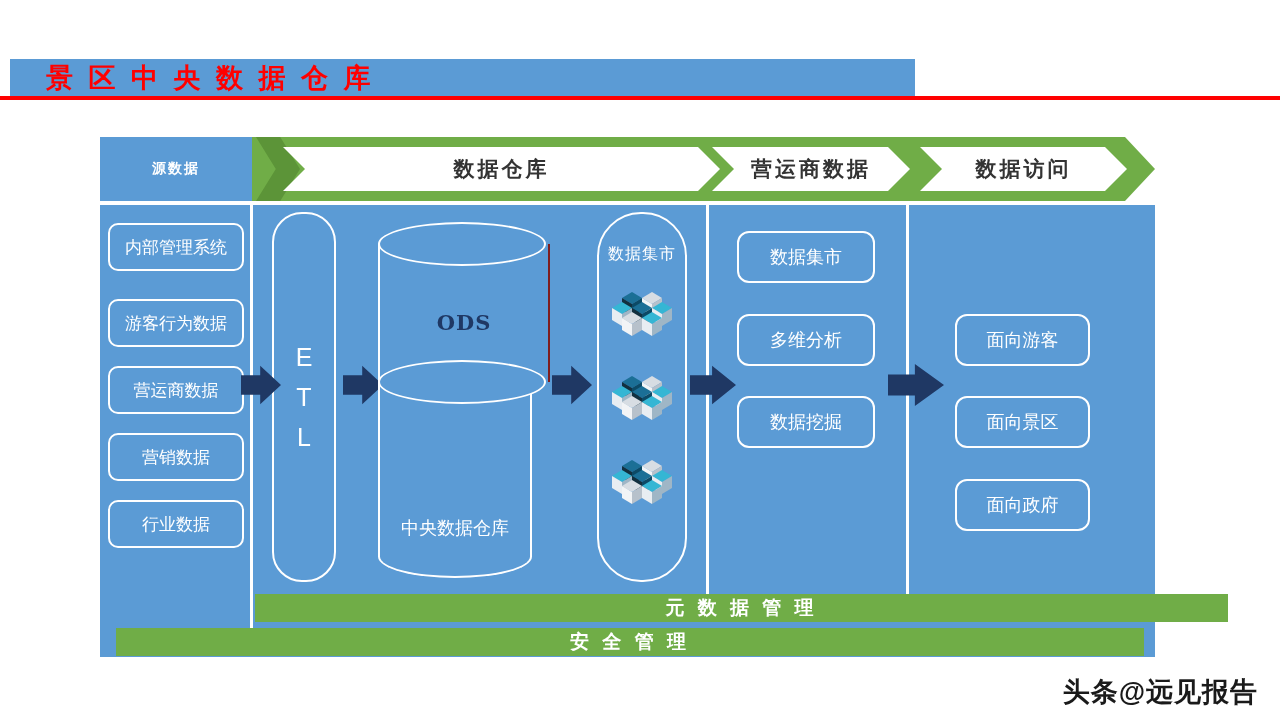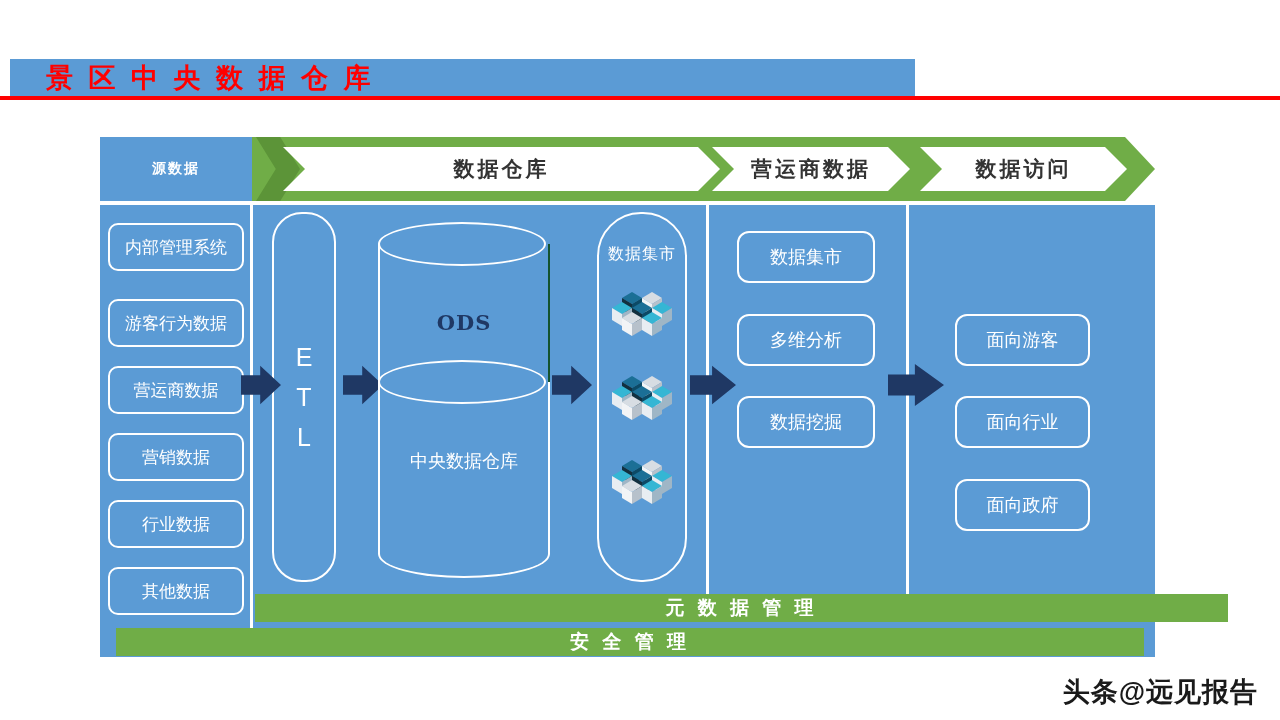--- a/index.html
+++ b/index.html
@@ -35,27 +35,27 @@
   .etl-box { position:absolute; left:172px; top:7px; width:64px; height:370px; border:2px solid #fff; border-radius:30px;
     display:flex; align-items:center; justify-content:center; }
   .etl-text { color:#fff; font-size:25px; line-height:40px; white-space:pre-line; text-align:center; }
 
   .flow-arrow { position:absolute; background:var(--navy,#1F3864);
     clip-path:polygon(0 28%, 48% 28%, 48% 6%, 100% 50%, 48% 94%, 48% 72%, 0 72%); }
 
   
   .cyl-wrap { position:absolute; left:278px; top:17px; width:172px; height:360px; }
   .cyl-body-top { position:absolute; left:0; top:22px; width:172px; height:138px;
-    border-left:2px solid #fff; border-right:2px solid #14532d; background:var(--blue,#5B9BD5);
+    border-left:2px solid #fff; border-right:2px solid #7f1d1d; background:var(--blue,#5B9BD5);
     display:flex; align-items:center; justify-content:center; }
   .ods-text { font-family:"DejaVu Serif", serif; font-weight:bold; color:var(--navy,#1F3864); font-size:21px; letter-spacing:1px; margin-top:18px; }
-  .cyl-body-bottom { position:absolute; left:0; top:160px; width:172px; height:196px;
+  .cyl-body-bottom { position:absolute; left:0; top:160px; width:154px; height:196px;
     border-left:2px solid #fff; border-right:2px solid #fff; border-bottom:2px solid #fff;
     border-radius:0 0 86px 86px / 0 0 24px 24px; background:var(--blue,#5B9BD5);
-    display:flex; align-items:center; justify-content:center; padding-bottom:36px; color:#fff; font-size:18px; }
+    display:flex; align-items:flex-end; justify-content:center; padding-bottom:36px; color:#fff; font-size:18px; }
   .cyl-ellipse { position:absolute; left:0; width:168px; height:44px; border:2px solid #fff; border-radius:50%;
     background:var(--blue,#5B9BD5); }
 
   
   .mart-col { position:absolute; left:497px; top:7px; width:90px; height:370px; border:2px solid #fff; border-radius:44px; }
   .mart-label { position:absolute; left:-8px; top:30px; width:102px; text-align:center; color:#fff; font-size:16px; letter-spacing:1px; }
   .cube-cluster { position:absolute; left:13px; width:60px; height:48px; }
 
   .bi-box { position:absolute; left:637px; width:138px; height:52px; border:2px solid #fff; border-radius:12px;
     background:var(--blue,#5B9BD5); display:flex; align-items:center; justify-content:center; color:#fff; font-size:18px; }
@@ -135,23 +135,20 @@
         <span>游客行为数据</span>
       </div>
     <div class="src-box" style="top:161px;">
         <span>营运商数据</span>
       </div>
     <div class="src-box" style="top:228px;">
         <span>营销数据</span>
       </div>
     <div class="src-box" style="top:295px;">
         <span>行业数据</span>
-      </div>
-    <div class="src-box" style="top:362px;">
-        <span>其他数据</span>
       </div>
 
     <div class="etl-box">
       <div class="etl-text">E
 T
 L</div>
     </div>
 
     <div class="flow-arrow" style="left:141px; top:158px; width:40px; height:44px;"></div>
     <div class="flow-arrow" style="left:243px; top:158px; width:40px; height:44px;"></div>
@@ -190,21 +187,21 @@
         <span>多维分析</span>
       </div>
     <div class="bi-box" style="top:191px;">
         <span>数据挖掘</span>
       </div>
 
     <div class="acc-box" style="top:109px;align-items:center;">
         <span>面向游客</span>
       </div>
     <div class="acc-box" style="top:191px;">
-        <span>面向行业</span>
+        <span>面向景区</span>
       </div>
     <div class="acc-box" style="top:274px;">
         <span>面向政府</span>
       </div>
 
     <div class="green-bar" style="left:155px; top:389px; width:973px;">
       <span>元 数 据 管 理</span>
     </div>
     <div class="green-bar" style="left:16px; top:423px; width:1028px;">
       <span>安 全 管 理</span>

